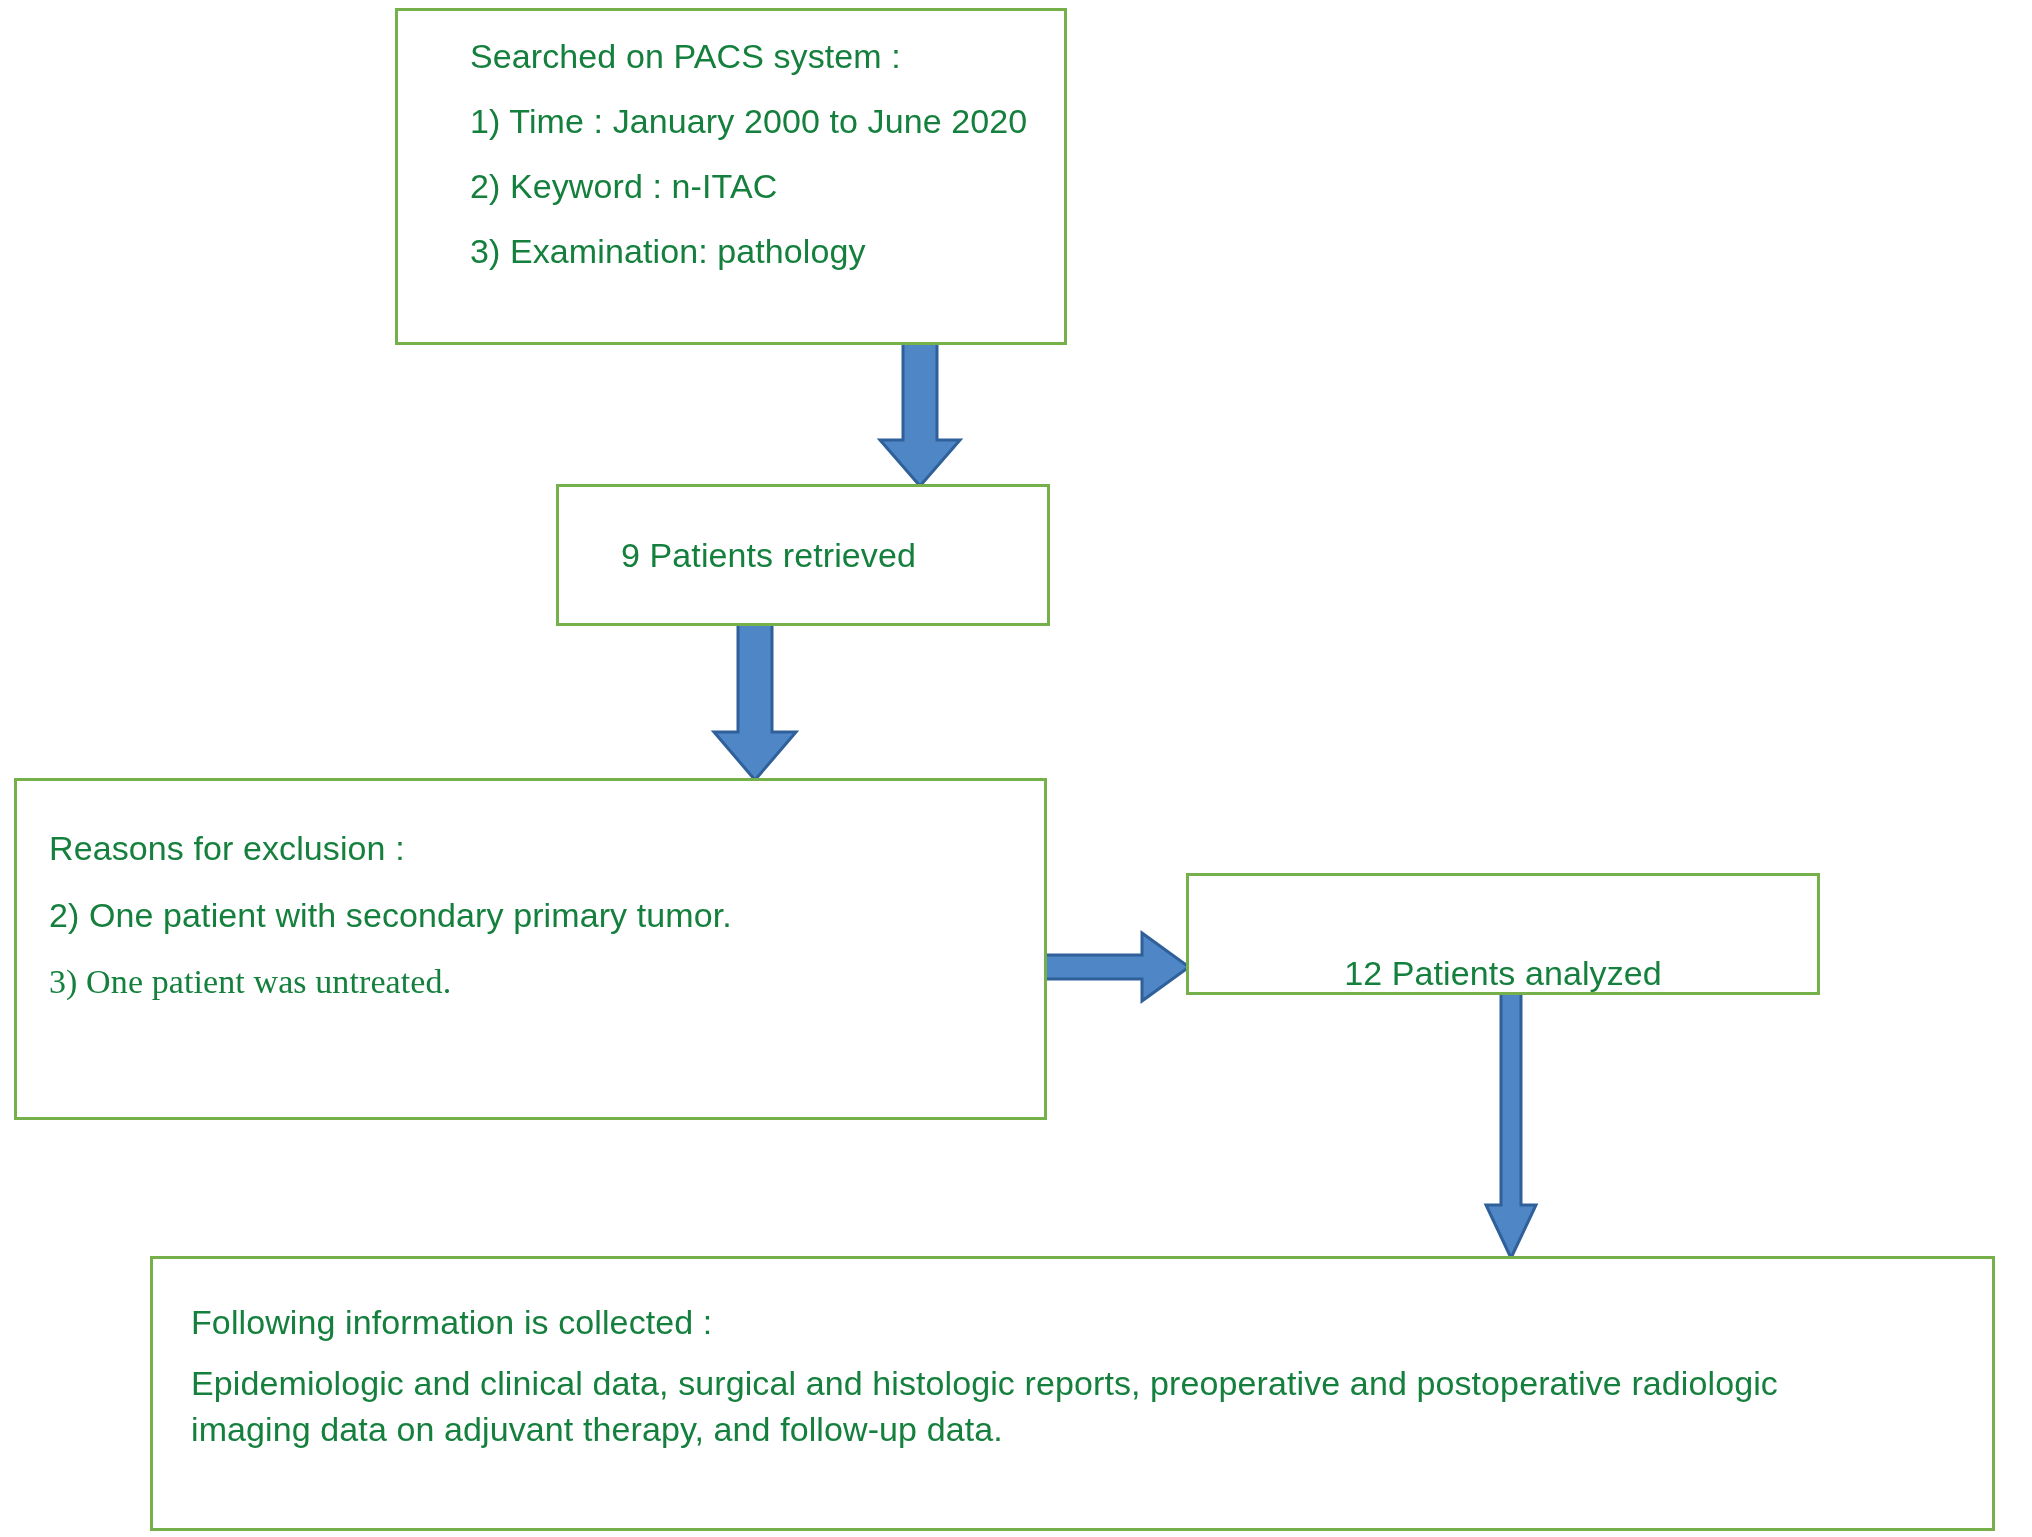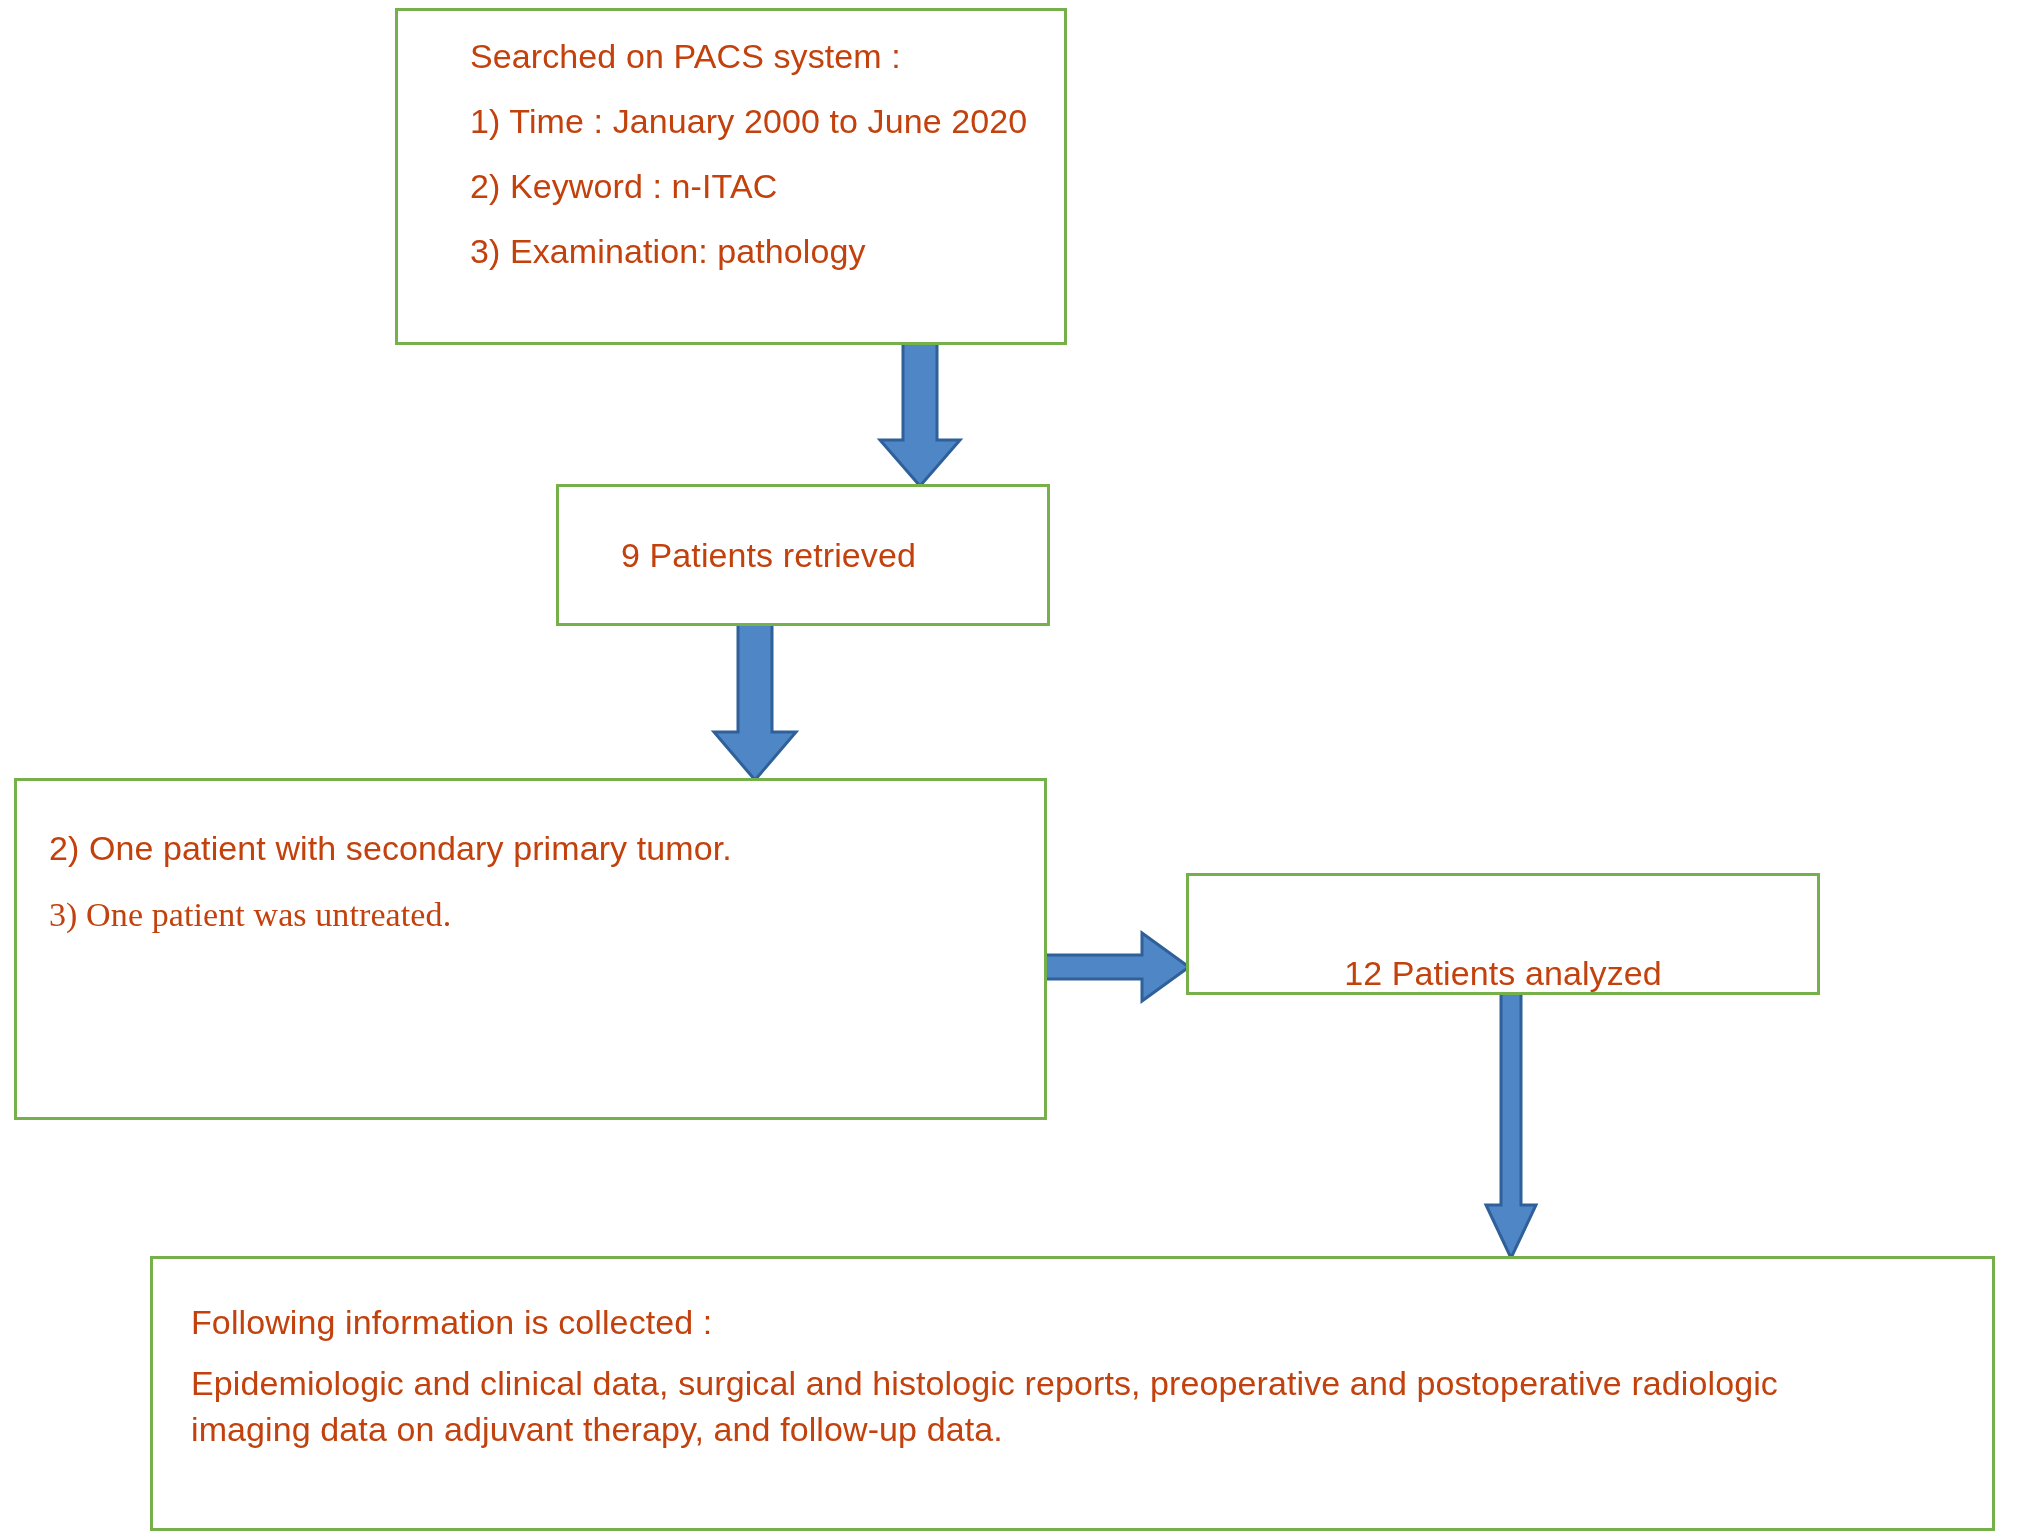--- a/index.html
+++ b/index.html
@@ -34,21 +34,21 @@
   }
 
   .node-lines {
     display: flex;
     flex-direction: column;
   }
 
   .line {
     font-size: 34px;
     line-height: 1.12;
-    color: #c2410c;
+    color: #15803d;
     letter-spacing: 0.1px;
     white-space: pre-wrap;
   }
 
   
   #box-pacs {
     left: 395px;
     top: 8px;
     width: 672px;
     height: 337px;
@@ -159,20 +159,21 @@
   </div>
 
   <div class="node" id="box-retrieved">
     <div class="node-lines">
       <div class="line">9 Patients retrieved</div>
     </div>
   </div>
 
   <div class="node" id="box-exclusion">
     <div class="node-lines">
+      <div class="line">Reasons for exclusion :</div>
       <div class="line">2) One patient with secondary primary tumor.</div>
       <div class="line">3) One patient was untreated.</div>
     </div>
   </div>
 
   <div class="node" id="box-analyzed">
     <div class="node-lines">
       <div class="line">12 Patients analyzed</div>
     </div>
   </div>

